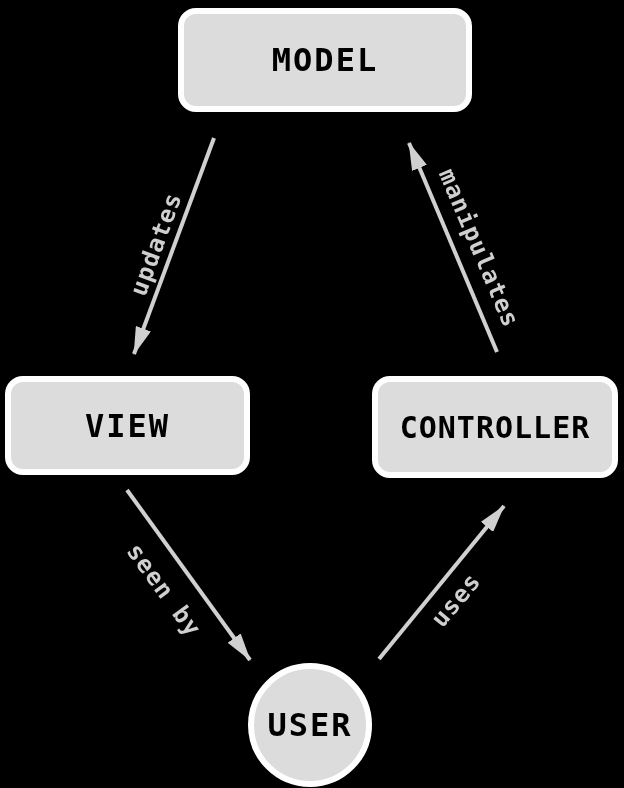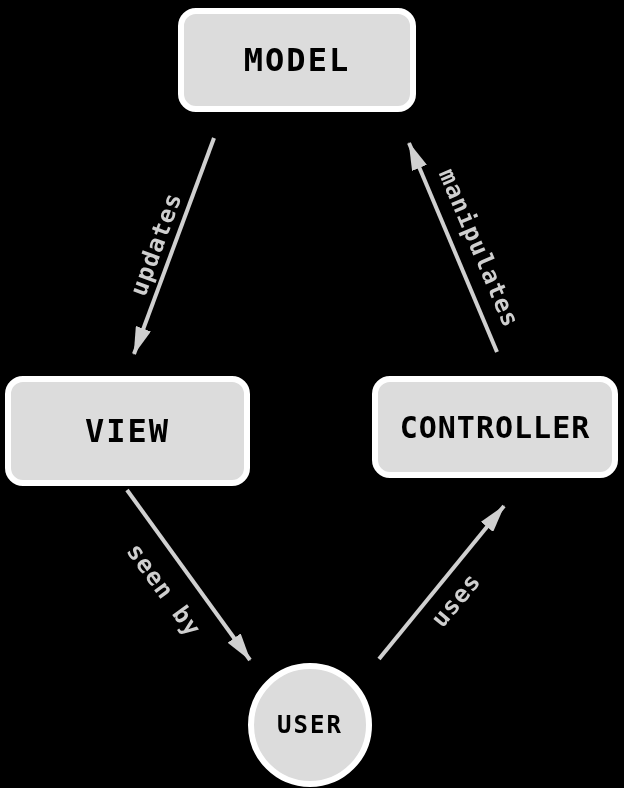--- a/index.html
+++ b/index.html
@@ -28,28 +28,28 @@
     display: flex;
     align-items: center;
     justify-content: center;
     color: #000000;
     font-weight: bold;
     font-size: 32px;
     letter-spacing: 2px;
     white-space: nowrap;
   }
   .node.rect { border-radius: 18px; }
-  .node-model      { left: 178px; top: 8px;   width: 238px; height: 104px; }
-  .node-view       { left: 5px;   top: 376px; width: 245px; height: 110px; }
+  .node-model      { left: 178px; top: 8px;   width: 294px; height: 104px; }
+  .node-view       { left: 5px;   top: 376px; width: 245px; height: 99px; }
   .node-controller { left: 372px; top: 376px; width: 246px; height: 102px; font-size: 30px; letter-spacing: 1px; }
   .node-user {
     left: 248px; top: 663px;
     width: 124px; height: 124px;
     border-radius: 50%;
-    font-size: 24px;
+    font-size: 32px;
     text-align: center;
   }
   .edge-label {
     position: absolute;
     color: #cfcfcf;
     font-weight: bold;
     font-size: 24px;
     letter-spacing: 1px;
     white-space: nowrap;
     transform-origin: center center;

